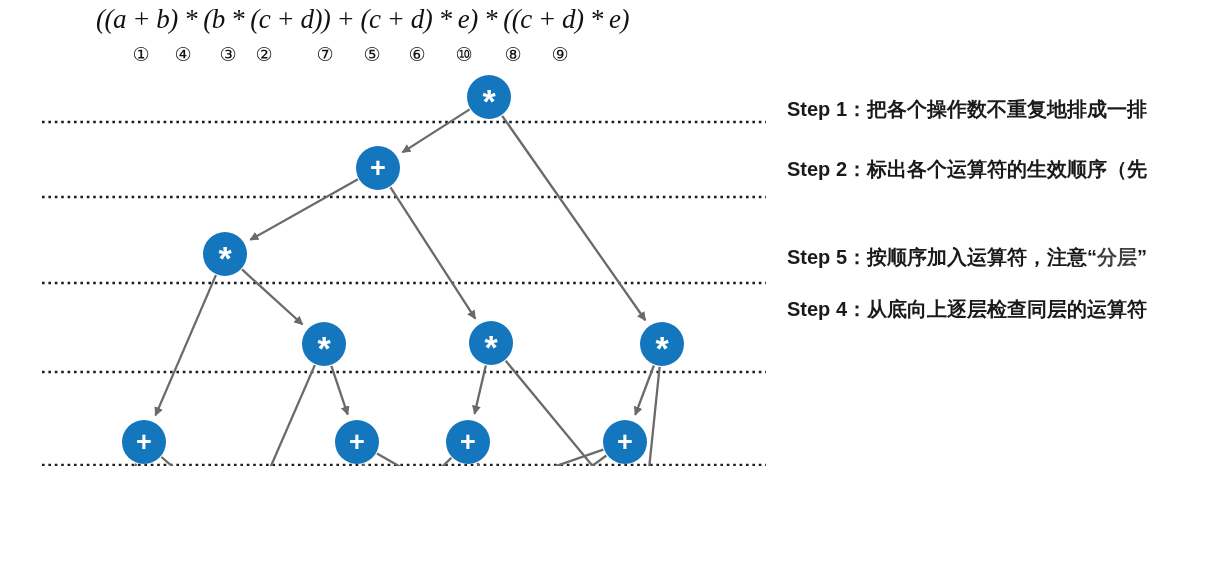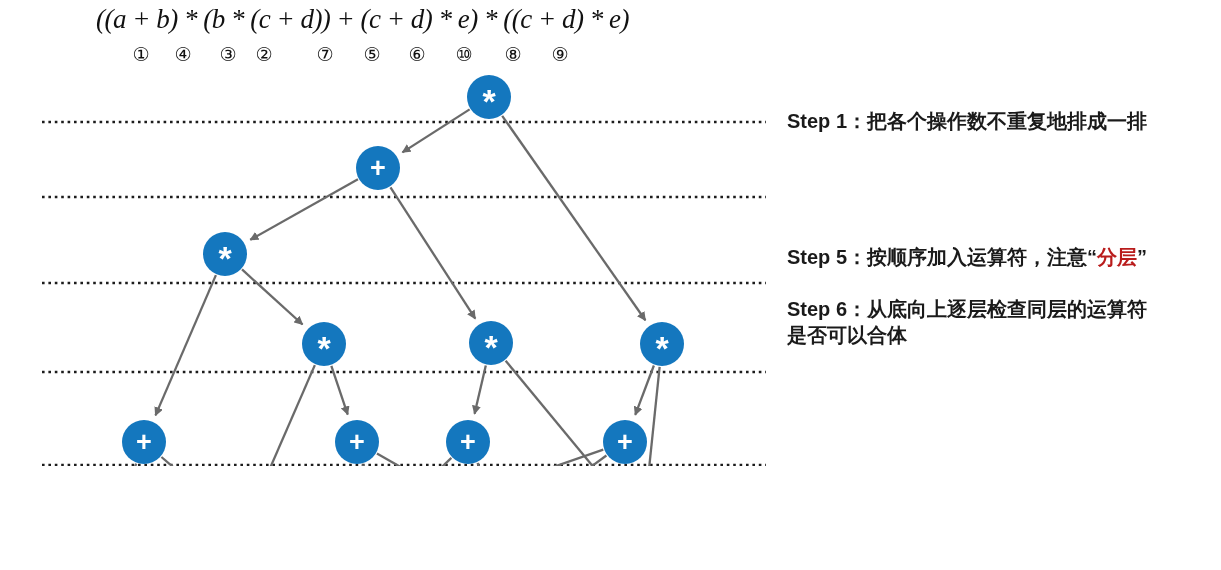--- a/index.html
+++ b/index.html
@@ -15,21 +15,21 @@
   .order-marks span{
     position:absolute;top:45px;transform:translateX(-50%);
     font-family:"DejaVu Sans",sans-serif;font-size:19px;color:#111;line-height:1;
   }
   #dag{position:absolute;left:0;top:0;}
   .steps{
     position:absolute;left:787px;top:0;width:430px;color:#1a1a1a;
     font-weight:bold;font-size:20px;line-height:26px;
   }
   .step{position:absolute;left:0;width:430px;}
-  .step-3 .hl{color:#b91c1c;}
+  .step-3 .hl{color:#404040;}
 </style>
 </head>
 <body>
 
 <div class="canvas">
 
   <div class="formula">((a + b) * (b * (c + d)) + (c + d) * e) * ((c + d) * e)</div>
 
   <div class="order-marks">
       <span style="left: 141px;">①</span>
@@ -131,27 +131,27 @@
         <circle cx="507" cy="528" r="22" fill="#b3200f"></circle>
         <text x="507" y="537" text-anchor="middle" fill="#ffffff" font-weight="bold" font-family="&quot;Liberation Sans&quot;,&quot;DejaVu Sans&quot;,sans-serif" font-size="27">d</text>
       </g>
       <g>
         <circle cx="643" cy="527" r="22" fill="#b3200f"></circle>
         <text x="643" y="536" text-anchor="middle" fill="#ffffff" font-weight="bold" font-family="&quot;Liberation Sans&quot;,&quot;DejaVu Sans&quot;,sans-serif" font-size="27">e</text>
       </g>
     </svg>
 
   <div class="steps">
-    <div class="step step-1" style="top:108px">
+    <div class="step step-1" style="top:96px">
       <span>Step 1：把各个操作数不重复地排成一排</span>
     </div>
     <div class="step step-2" style="top:156px">
+      <div>Step 2：标出各个运算符的生效顺序（先</div>
     </div>
     <div class="step step-3" style="top:244px">
       <span>Step 5：按顺序加入运算符，注意“</span><span class="hl">分层</span><span>”</span>
     </div>
     <div class="step step-4" style="top:296px">
-      <div>Step 6：从底向上逐层检查同层的运算符</div>
-      <div>是否可以合体</div>
+      <div>Step 4：从底向上逐层检查同层的运算符</div>
     </div>
   </div>
 
 </div>
 
 </body></html>

